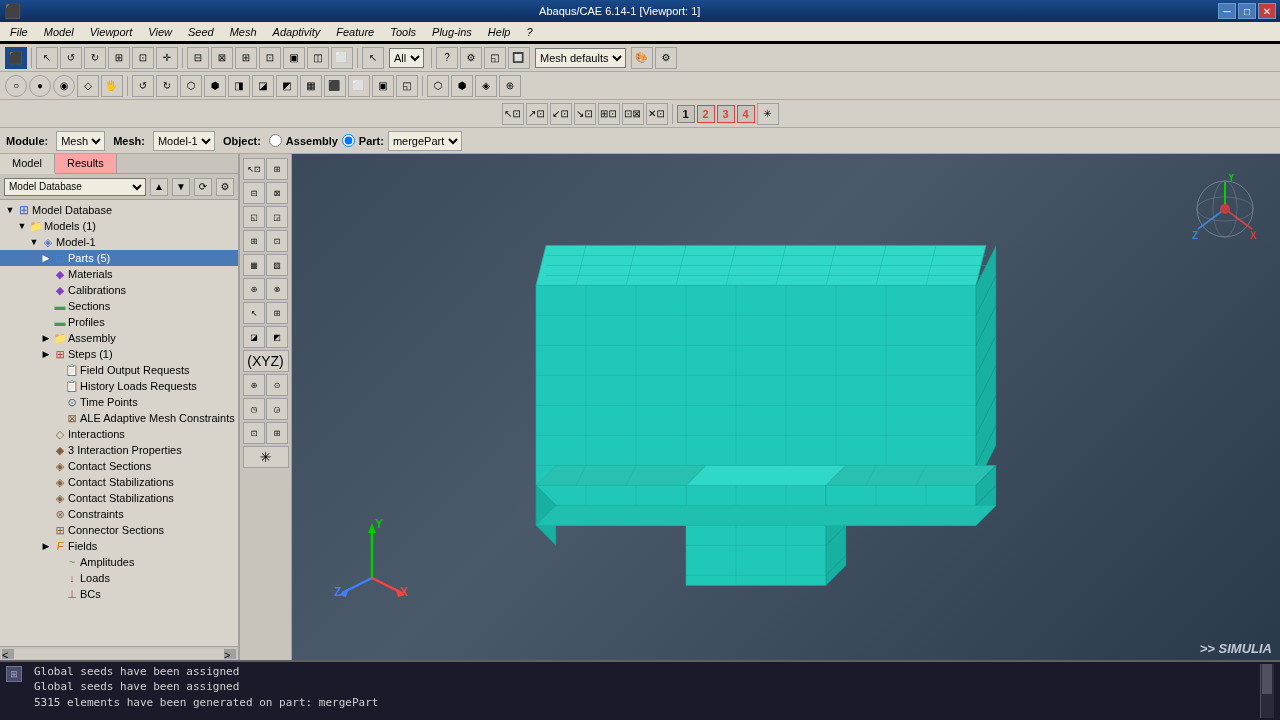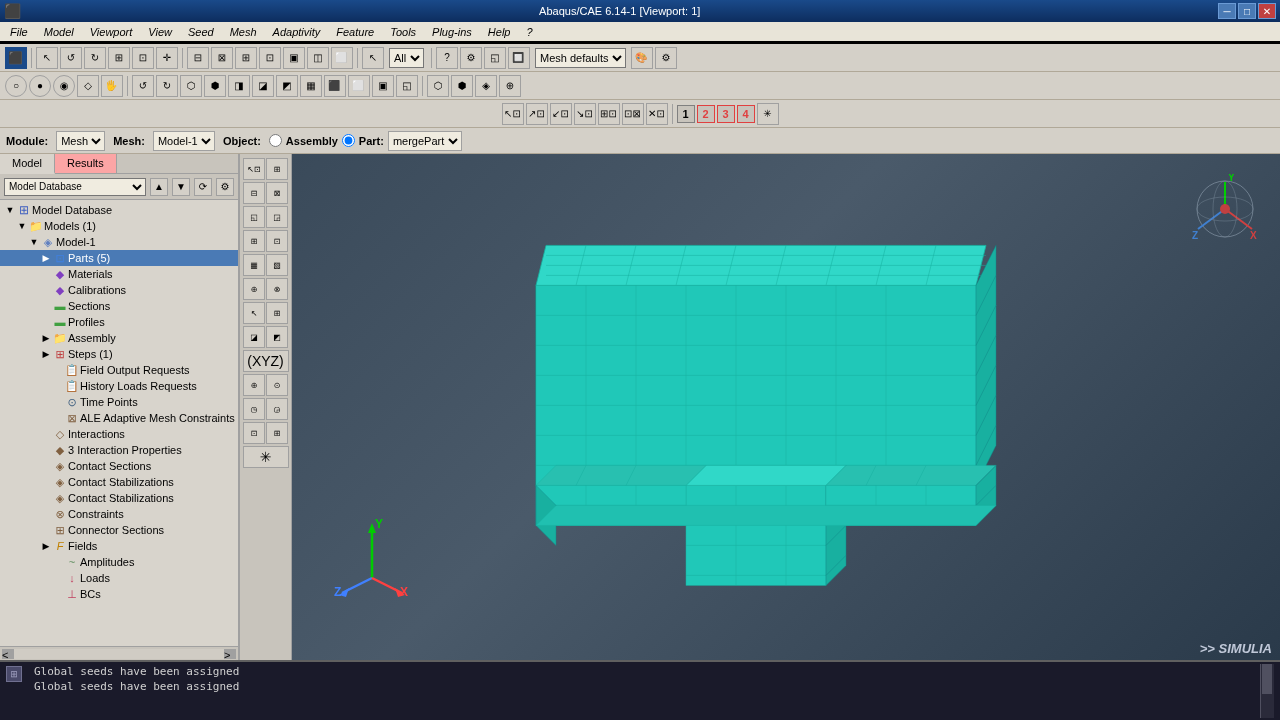--- a/index.html
+++ b/index.html
@@ -715,20 +715,21 @@
 </div>
 
 <div id="console">
   <div id="console-content">
     <div id="console-icon">
       <div style="width:16px;height:16px;background:#4a4a6a;border:1px solid #707090;display:flex;align-items:center;justify-content:center;color:#a0a0c0;font-size:9px;">⊞</div>
     </div>
     <div id="console-text">
       <div>Global seeds have been assigned</div>
       <div>Global seeds have been assigned</div>
+      <div>5315 elements have been generated on part: mergePart</div>
     </div>
     <div id="console-scrollbar">
       <div style="width:12px;height:100%;background:#2a2a3a;border-left:1px solid #505060;position:relative;">
         <div style="width:10px;height:30px;background:#505060;position:absolute;top:0;left:1px;"></div>
       </div>
     </div>
   </div>
 </div>
 
 </body></html>

